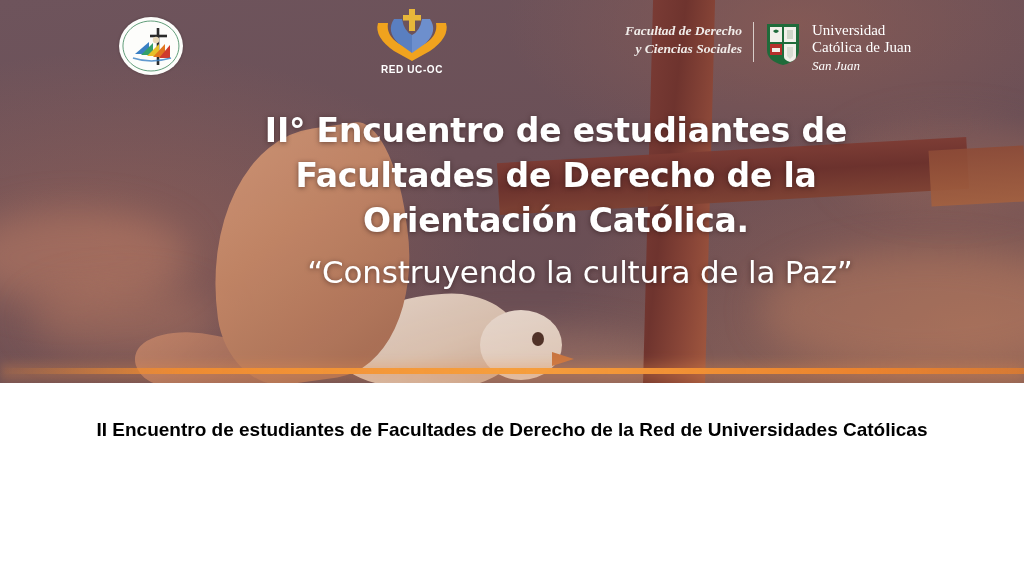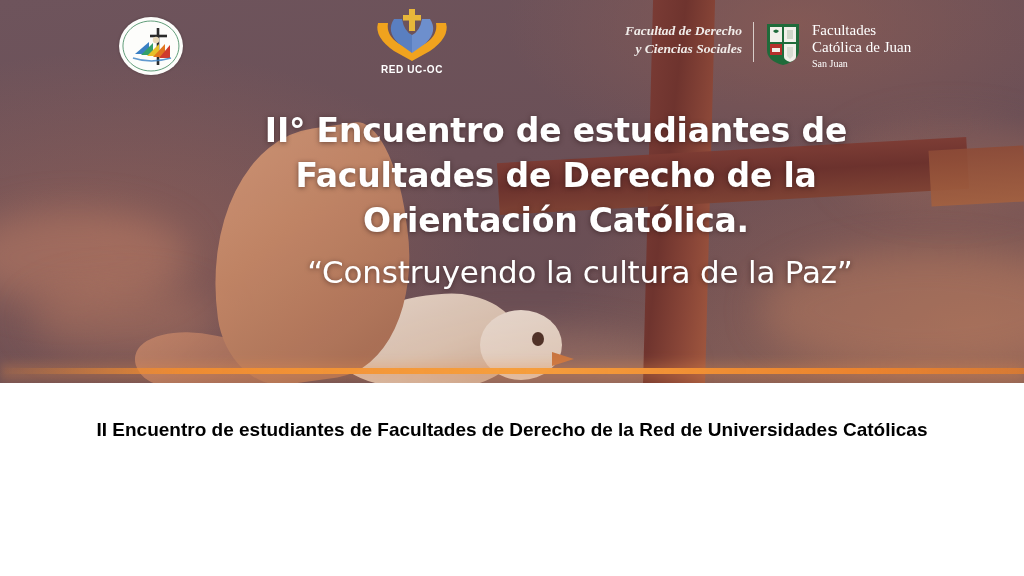--- a/index.html
+++ b/index.html
@@ -194,21 +194,21 @@
     opacity: 0.85;
   }
   .crest { width: 36px; height: 44px; }
   .univ-text {
     color: #ffffff;
     font-family: "Liberation Serif", serif;
     line-height: 1.16;
     white-space: nowrap;
   }
   .univ-l1, .univ-l2 { font-size: 15px; }
-  .univ-l3 { font-size: 10px; margin-top: 1px; }
+  .univ-l3 { font-size: 13px; font-style: italic; margin-top: 1px; }
 
   
   .title-block {
     position: absolute;
     left: 0; top: 108px;
     width: 1024px;
     text-align: center;
     color: #ffffff;
     text-shadow: 0 1px 5px rgba(40,20,20,0.55);
     margin-left: 44px;
@@ -335,21 +335,21 @@
         <path d="M5 5 H17 V20 H5 Z" fill="#f2f0ea"></path>
         <path d="M19 5 H31 V20 H19 Z" fill="#f2f0ea"></path>
         <path d="M5 22 H17 V33 H5 Z" fill="#b5302c"></path>
         <path d="M19 22 H31 V35 Q31 38 25 40 Q19 38 19 35 Z" fill="#f2f0ea"></path>
         <path d="M8 9 Q11 6 14 9 Q11 13 8 9 Z" fill="#1f6b3a"></path>
         <path d="M22 8 L28 8 L28 17 L22 17 Z" fill="#cfd6c9"></path>
         <path d="M7 26 H15 V30 H7 Z" fill="#f2f0ea"></path>
         <path d="M22 25 L28 25 L28 34 L25 37 L22 34 Z" fill="#d8ddd3"></path>
       </svg>
       <div class="univ-text">
-        <div class="univ-l1">Facultades</div>
+        <div class="univ-l1">Universidad</div>
         <div class="univ-l2">Católica de Juan</div>
         <div class="univ-l3">San Juan</div>
       </div>
     </div>
 
     <div class="title-block">
       <div class="title-line">II° Encuentro de estudiantes de</div>
       <div class="title-line">Facultades de Derecho de la</div>
       <div class="title-line">Orientación Católica.</div>
       <div class="subtitle-line">“Construyendo la cultura de la Paz”</div>

